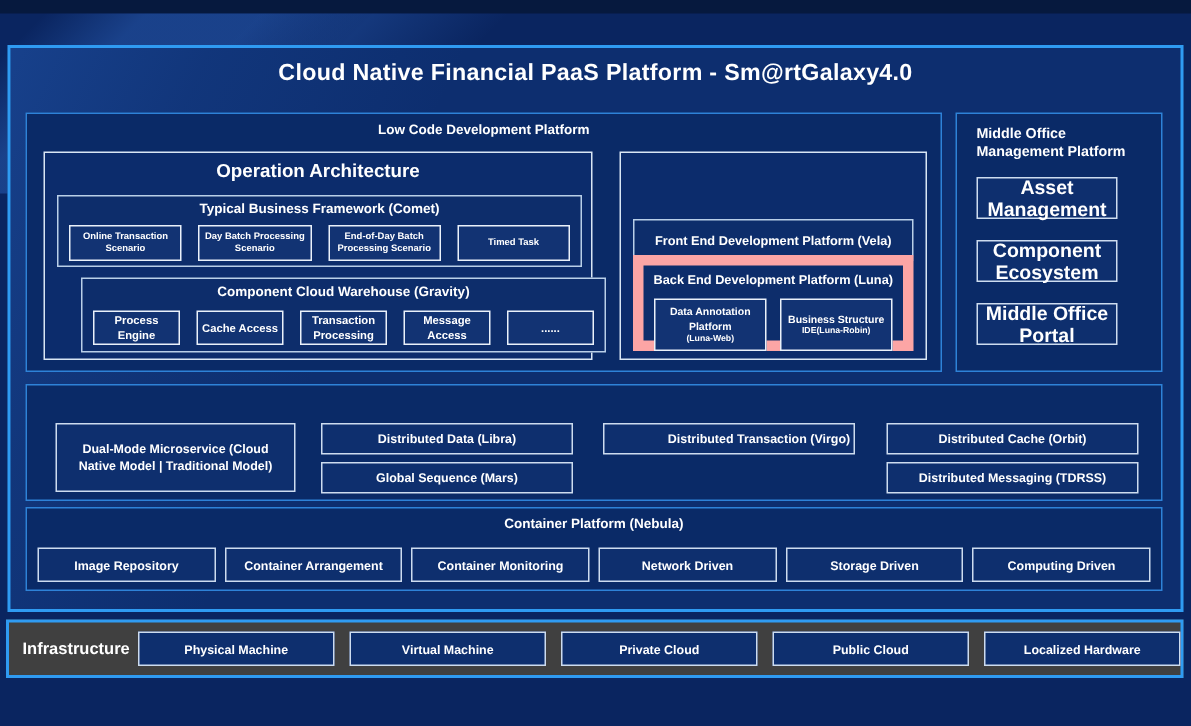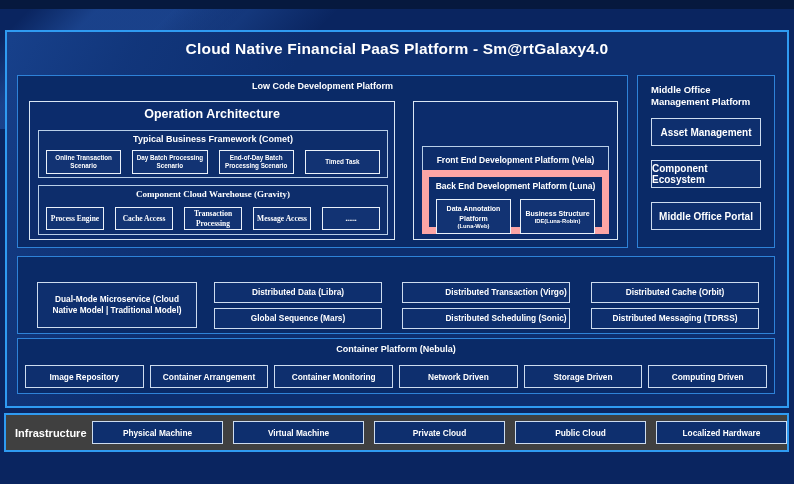--- a/index.html
+++ b/index.html
@@ -66,21 +66,21 @@
   .group {
     position: absolute;
     border: 1px solid #b9cfe8;
     background: #0d2d6b;
   }
   .group-label {
     width: 100%; text-align: center; padding-top: 3px;
     font-size: 9px; font-weight: bold;
   }
   .comet   { left: 8px; top: 28px; width: 350px; height: 48px; }
-  .gravity { left: 8px; top: 83px; width: 350px; height: 50px; font-family: Liberation Serif, serif; }
+  .gravity { left: 24px; top: 83px; width: 350px; height: 50px; }
   .chip-row {
     position: absolute; left: 7px; right: 7px; display: flex; gap: 11px;
   }
   .comet .chip-row   { top: 19px; height: 24px; }
   .gravity .chip-row { top: 21px; height: 23px; }
   .chip {
     flex: 1; border: 1px solid #eaf1fa; background: #123373;
     display: flex; align-items: center; justify-content: center;
     text-align: center; font-weight: bold; line-height: 1.25; padding: 0 2px;
   }
@@ -108,24 +108,24 @@
     text-align: center;
   }
   .luna-chip .name { font-size: 7px; font-weight: bold; line-height: 1.3; }
   .luna-chip .sub  { font-size: 5.8px; font-weight: bold; }
 
   .mid-office .mo-label {
     padding: 8px 12px 0 13px; font-size: 9.5px; font-weight: bold; line-height: 1.3;
     text-align: left;
   }
   .mo-box {
-    position: absolute; left: 13px; width: 110px; height: 28px;
+    position: absolute; left: 13px; width: 94px; height: 28px;
     border: 1px solid #cddcef; background: #0e2f6e;
     display: flex; align-items: center; justify-content: center;
-    font-size: 10px; font-weight: bold; text-align: left;
+    font-size: 13px; font-weight: bold; text-align: center;
   }
   .mo-1 { top: 42px; } .mo-2 { top: 84px; } .mo-3 { top: 126px; }
 
   .cell {
     position: absolute; border: 1px solid #cddcef; background: #0e2f6e;
     display: flex; align-items: center; justify-content: center;
     font-size: 8.3px; font-weight: bold; text-align: center; line-height: 1.35;
   }
   .dual-mode { left: 19px; top: 25px; width: 160px; height: 46px; padding: 0 9px; }
   .db-c1 { left: 196px; width: 168px; }
@@ -214,21 +214,20 @@
     <div class="mo-box mo-2">Component Ecosystem</div>
     <div class="mo-box mo-3">Middle Office Portal</div>
   </div>
 
   <div class="section dist-base">
     <div class="cell dual-mode">Dual-Mode Microservice (Cloud Native Model | Traditional Model)</div>
     <div class="cell db-c1 db-r1">Distributed Data (Libra)</div>
     <div class="cell db-c2 db-r1">Distributed Transaction (Virgo)</div>
     <div class="cell db-c3 db-r1">Distributed Cache (Orbit)</div>
     <div class="cell db-c1 db-r2">Global Sequence (Mars)</div>
-    <div class="cell db-c2 db-r2">Distributed Scheduling (Sonic)</div>
     <div class="cell db-c3 db-r2">Distributed Messaging (TDRSS)</div>
   </div>
 
   <div class="section container-p">
     <div class="section-label">Container Platform (Nebula)</div>
     <div class="chip-row">
       <div class="cp-chip">Image Repository</div>
       <div class="cp-chip">Container Arrangement</div>
       <div class="cp-chip">Container Monitoring</div>
       <div class="cp-chip">Network Driven</div>

